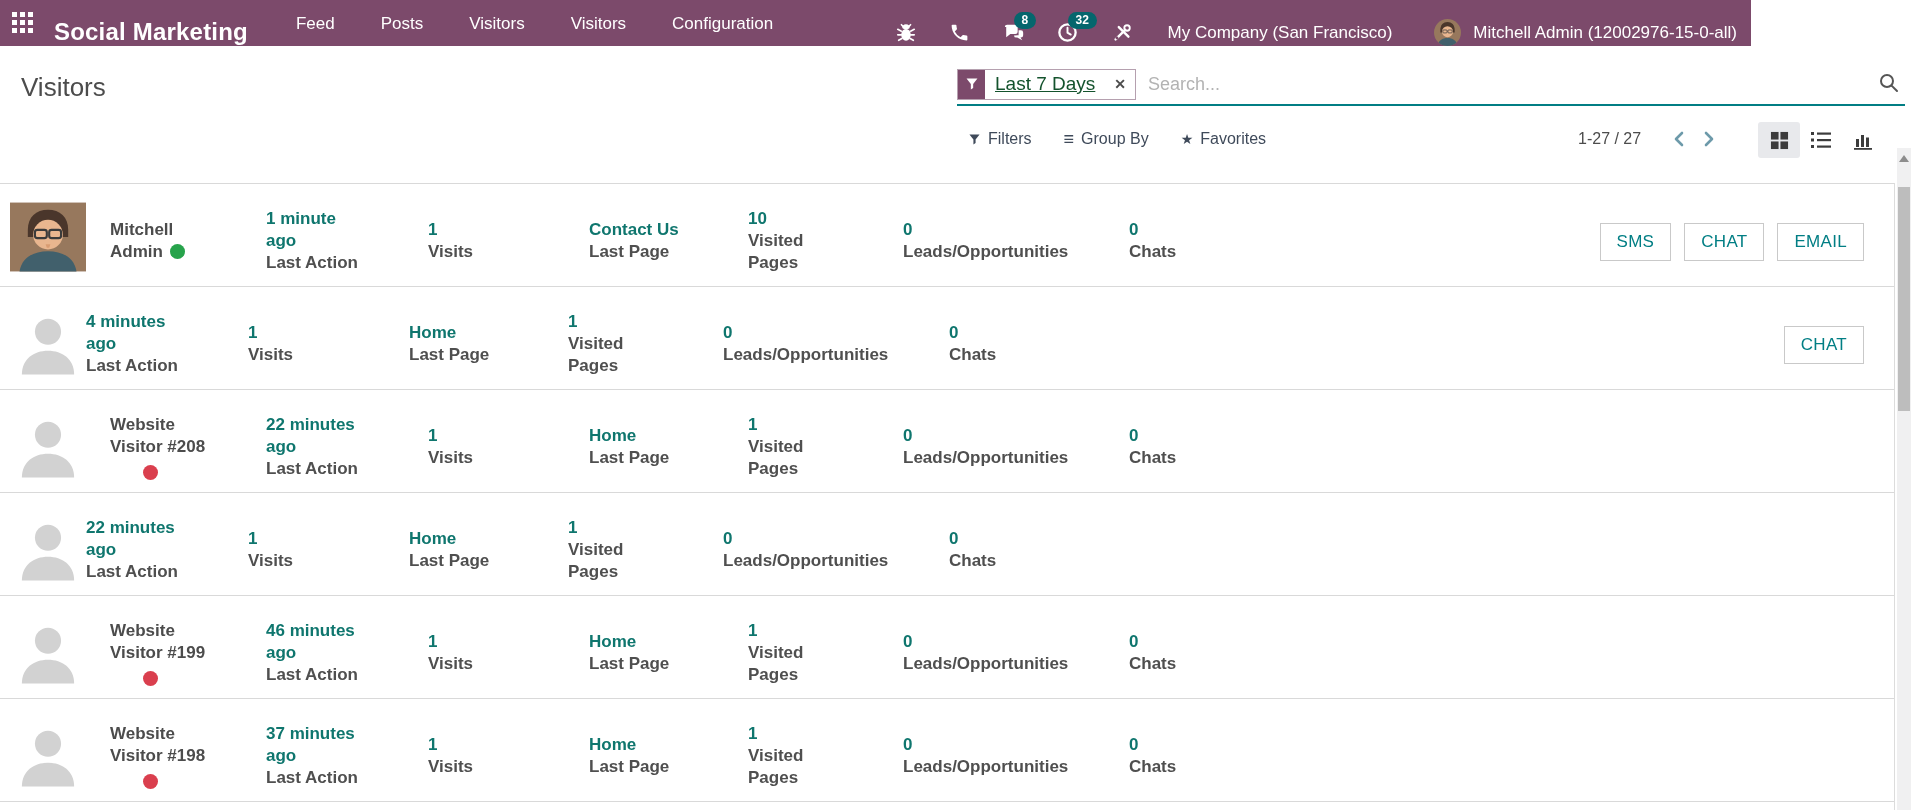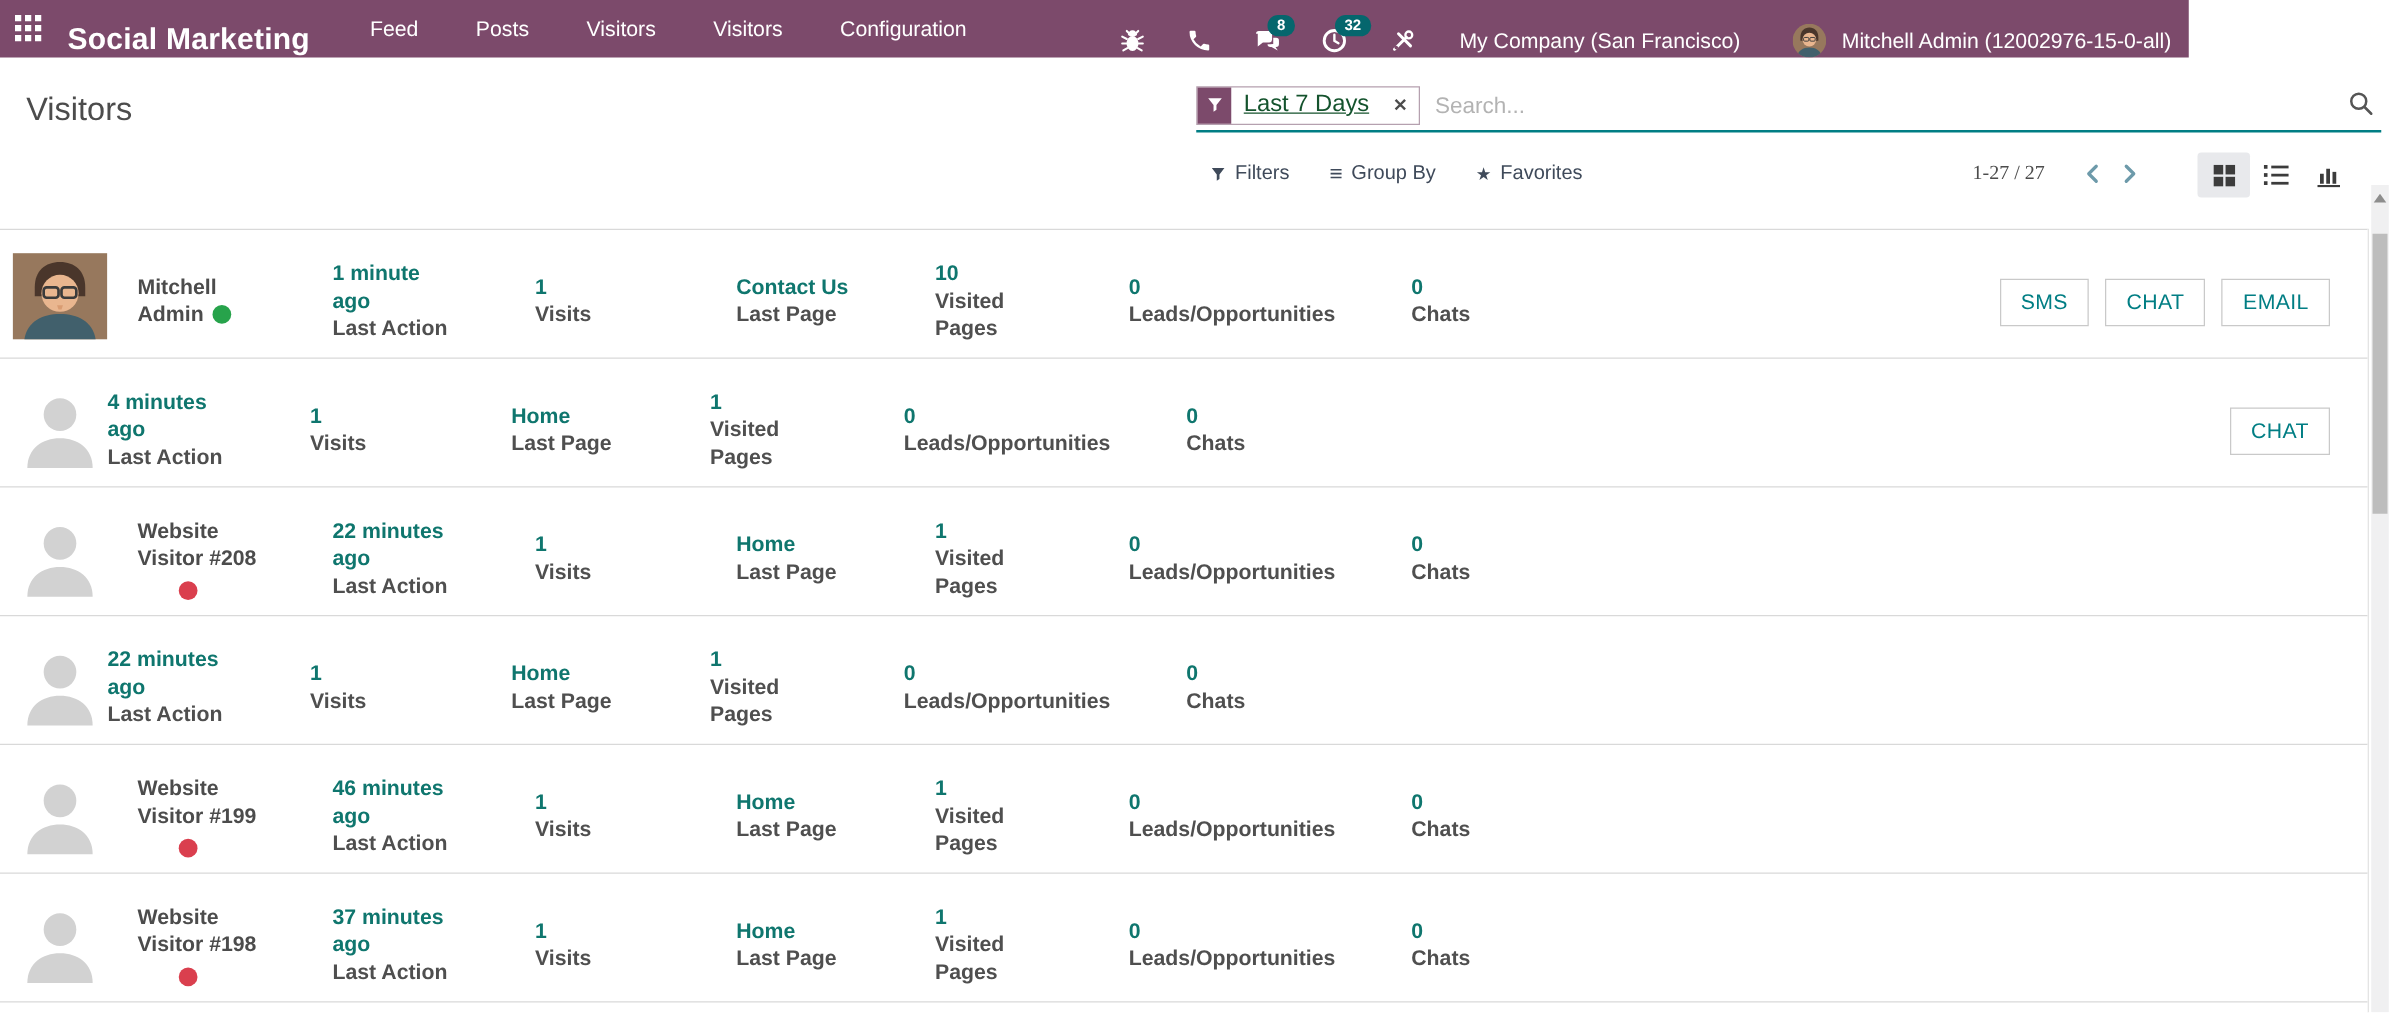--- a/index.html
+++ b/index.html
@@ -37,21 +37,21 @@
     font-family:"Liberation Sans", sans-serif; background:transparent; }
   .search-input::placeholder { color:#b3b3b3; }
   .search-mag { width:26px; height:26px; margin-right:2px; cursor:pointer; flex:0 0 auto; }
 
   .ctrl-btns { position:absolute; left:968px; top:130px; display:flex; gap:32px; align-items:center;
     font-size:16px; color:#3f4a5a; }
   .ctrl-btn { display:flex; align-items:center; gap:7px; cursor:pointer; white-space:nowrap; }
   .star-glyph { font-size:14px; line-height:1; }
   .equiv-glyph { font-size:18px; line-height:1; font-weight:bold; }
   .pager { position:absolute; left:1578px; top:130px; display:flex; align-items:flex-end; gap:31px;
-    font-size:16px; color:#4c4c4c;font-family:Liberation Serif, serif; }
+    font-size:16px; color:#4c4c4c; }
   .pager-arrows { display:flex; gap:16px; align-items:center; }
   .pg-arrow { cursor:pointer; display:flex; }
   .switcher { position:absolute; left:1758px; top:122px; display:flex; }
   .sw-btn { width:42px; height:36px; display:flex; align-items:center; justify-content:center; cursor:pointer; }
   .sw-btn.active { background:#e8e9ec; border-radius:3px; }
 
   
   .kanban { position:absolute; left:0; top:183px; width:1895px; border-right:1px solid #dcdcdc; }
   .vrow { height:103px; border-top:1px solid #d9d9d9; display:flex; align-items:center;
     padding-left:10px; background:#fff; cursor:pointer; }

